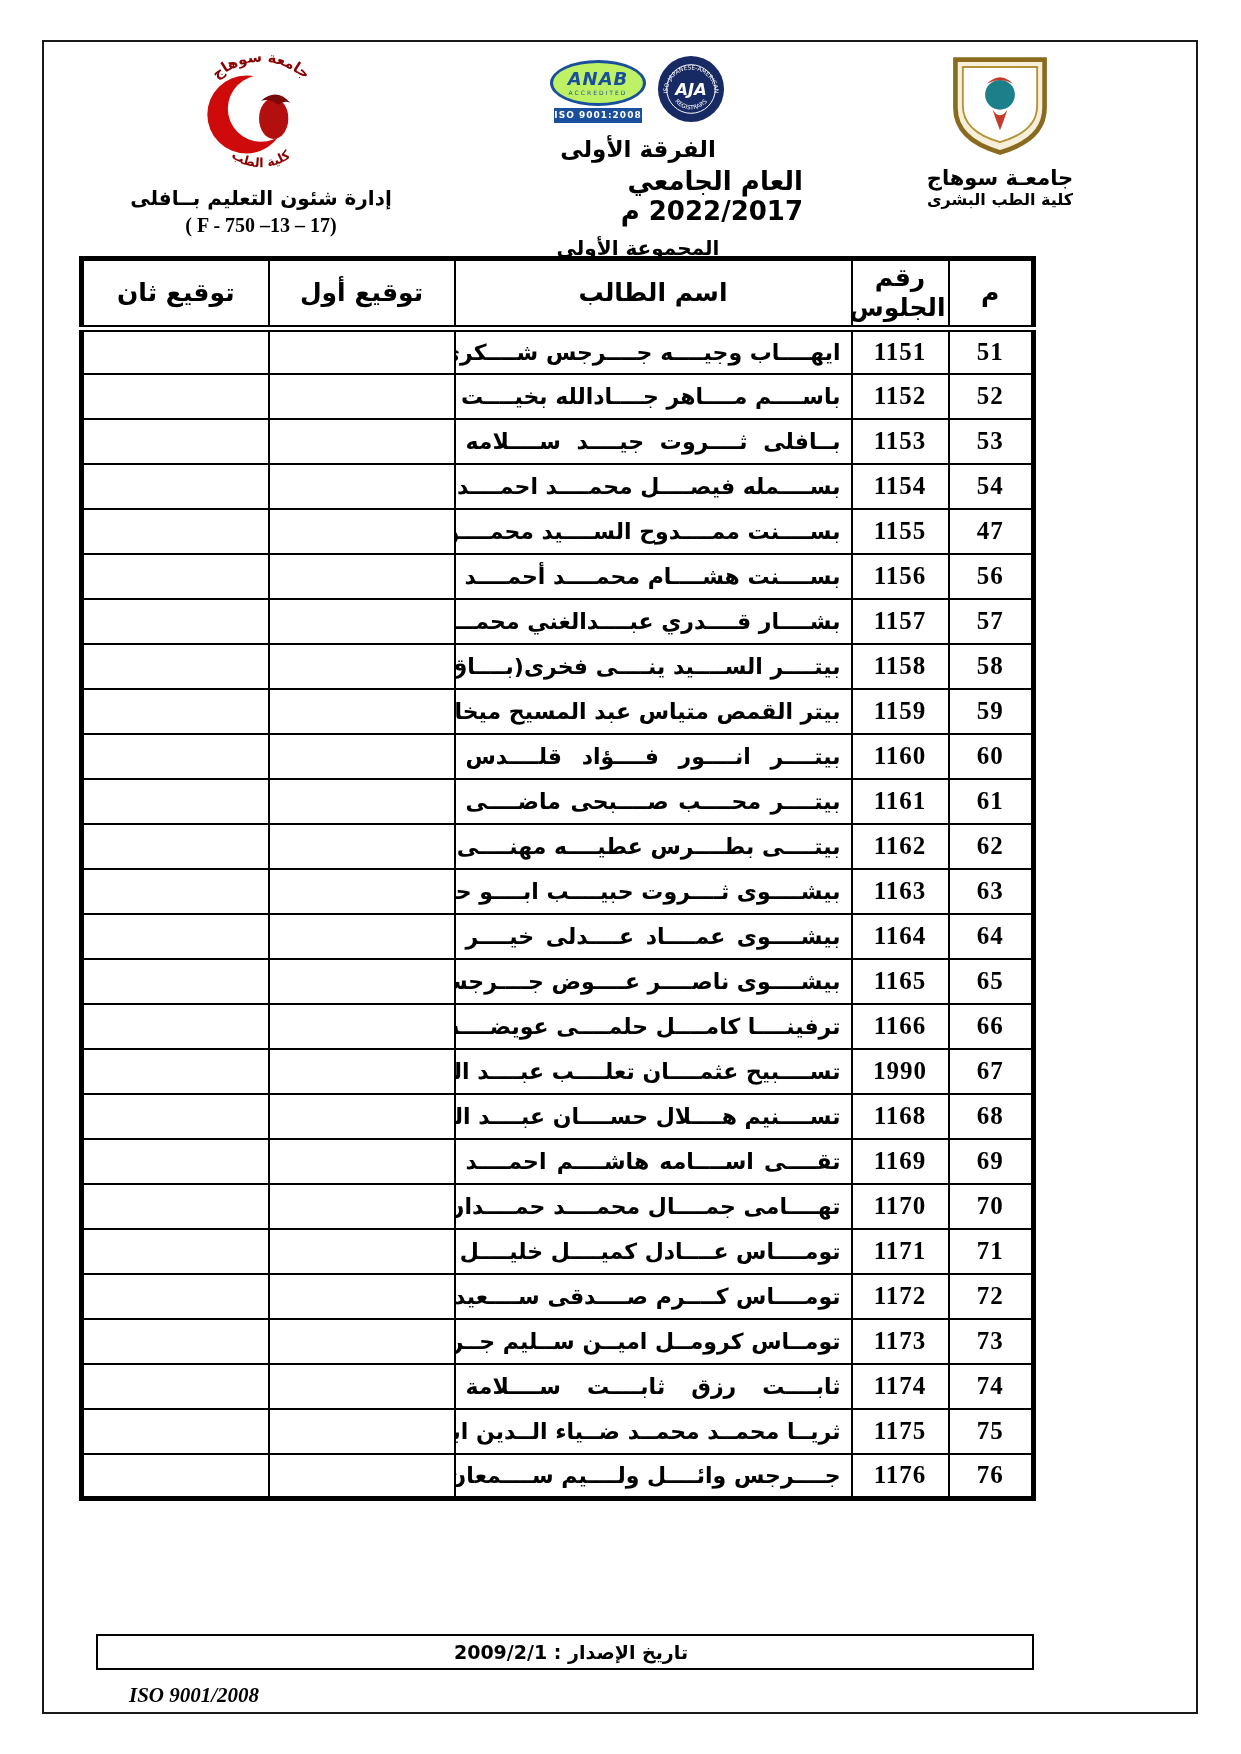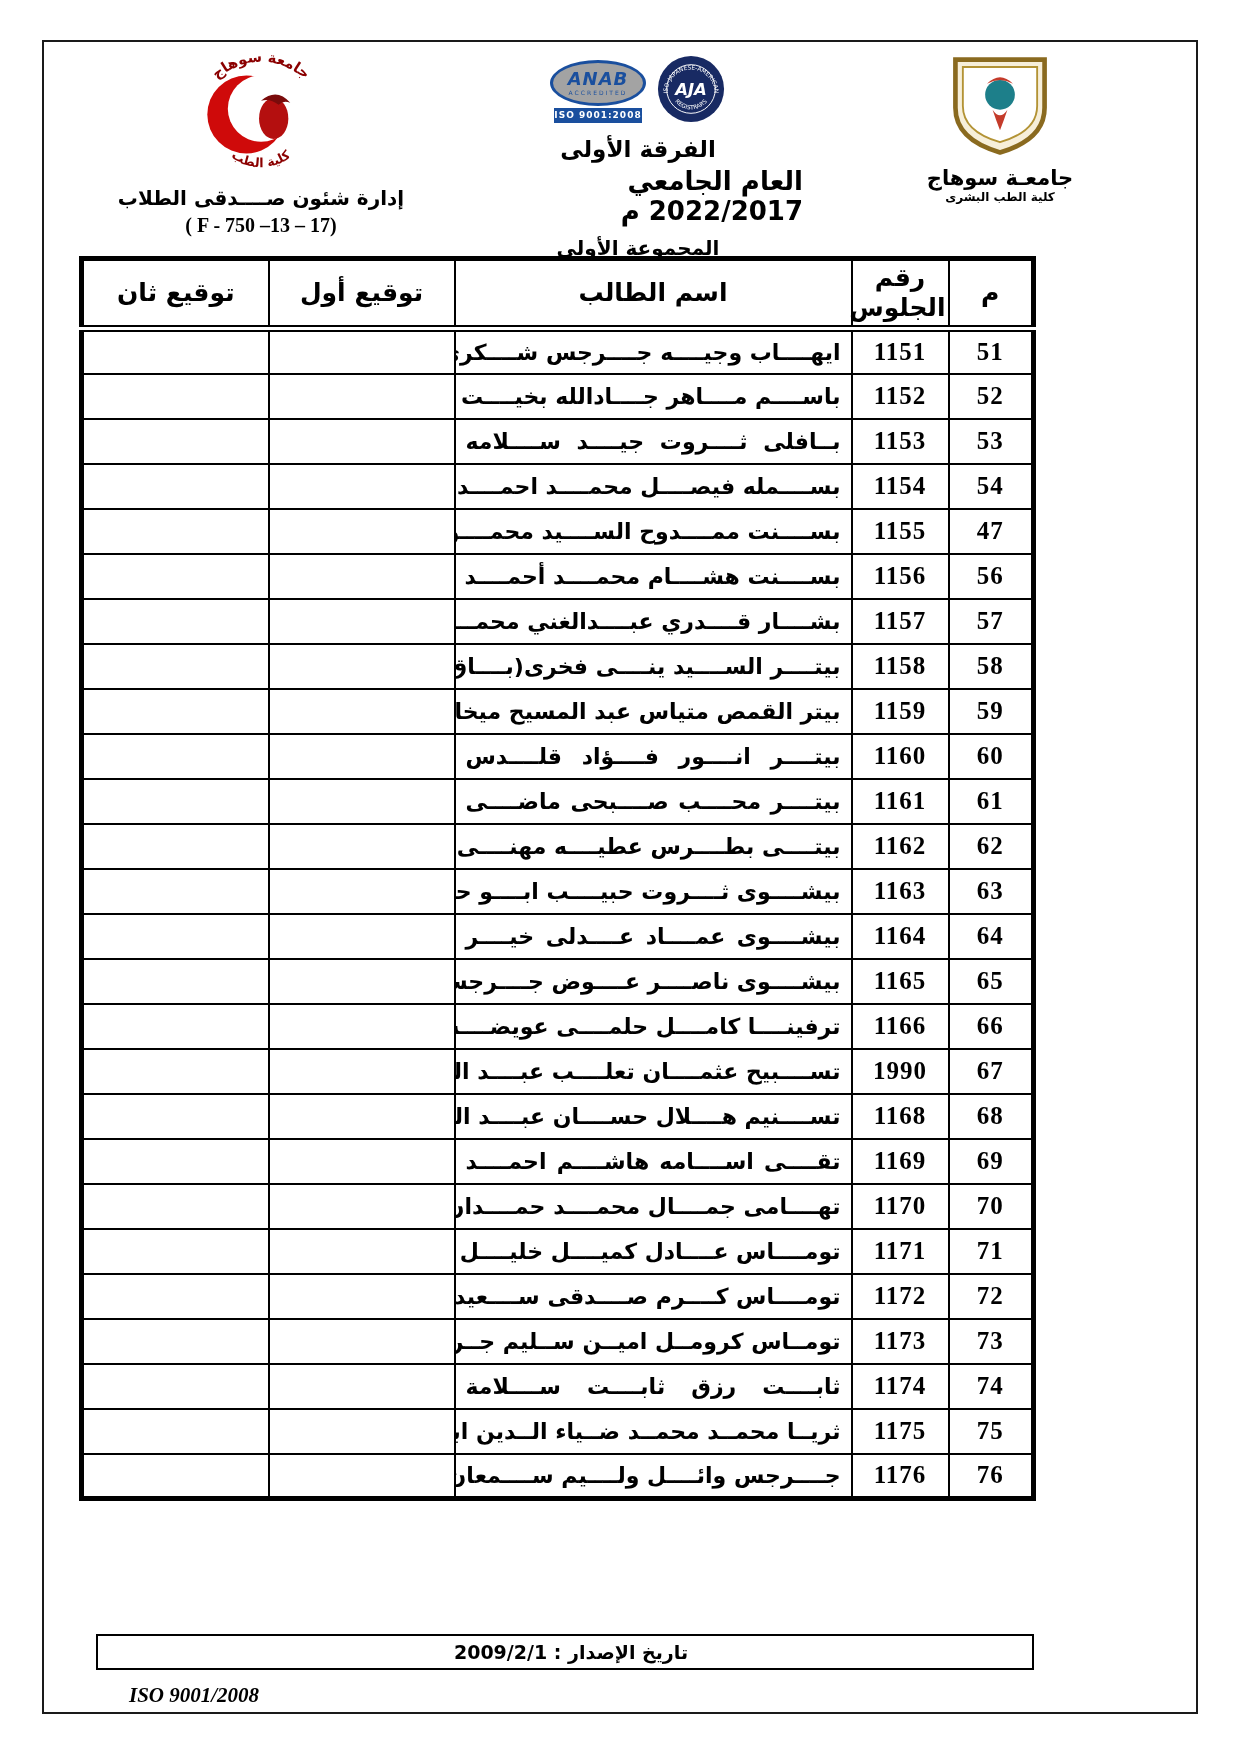--- a/index.html
+++ b/index.html
@@ -12,27 +12,27 @@
   }
 
   
   .hdr { display: flex; direction: rtl; height: 208px; padding: 12px 46px 0 52px; justify-content: space-between; }
   .hdr-col { display: flex; flex-direction: column; align-items: center; }
   .hdr-right { width: 300px; }
   .hdr-center { width: 330px; }
   .hdr-left { width: 330px; }
 
   .uni-name { font-size: 21px; font-weight: 800; margin-top: 4px; }
-  .fac-name { font-size: 12px; font-weight: 800; }
+  .fac-name { font-size: 16px; font-weight: 800; }
 
   .logos-row { direction: ltr; display: flex; align-items: center; gap: 10px; height: 78px; }
   .anab { display: flex; flex-direction: column; align-items: center; }
   .anab-oval {
     width: 96px; height: 46px; border: 3px solid #1a4f9e; border-radius: 50%;
-    display: flex; flex-direction: column; align-items: center; justify-content: center; background: #a3a3a3;
+    display: flex; flex-direction: column; align-items: center; justify-content: center; background: #bef264;
   }
   .anab-word { color: #1a4f9e; font-weight: 800; font-style: italic; font-size: 18px; line-height: 1; letter-spacing: 1px; }
   .anab-acc { color: #1a4f9e; font-size: 6px; letter-spacing: 2px; line-height: 1; margin-top: 2px; }
   .anab-bar { width: 88px; height: 15px; background: #1a4f9e; color: #fff; font-size: 9px; font-weight: 700; text-align: center; line-height: 15px; margin-top: 2px; letter-spacing: 1px; }
 
   .center-title1 { font-size: 23px; font-weight: 800; margin-top: 8px; }
   .center-title2 { font-size: 26px; font-weight: 800; margin-top: 4px; }
   .center-title3 { font-size: 20px; font-weight: 800; margin-top: 10px; }
 
   .dept-line { font-size: 20px; font-weight: 800; margin-top: 6px; }
@@ -131,21 +131,21 @@
             <path id="arcB" d="M40,66 A50,50 0 0 0 140,66"></path>
           </defs>
           <circle cx="75" cy="62" r="40" fill="#cf0a0a"></circle>
           <circle cx="90" cy="56" r="34" fill="#ffffff"></circle>
           <ellipse cx="103" cy="66" rx="15" ry="21" fill="#b40f0f"></ellipse>
           <path d="M90,48 q16,-14 30,2 q-7,-3 -12,2 q-9,-7 -18,-4 Z" fill="#7a0b0b"></path>
           <text font-size="15" font-weight="bold" fill="#8b0000"><textPath href="#arcT" startOffset="50%" text-anchor="middle">جامعة سوهاج</textPath></text>
           <text font-size="13" font-weight="bold" fill="#8b0000"><textPath href="#arcB" startOffset="50%" text-anchor="middle">كلية الطب</textPath></text>
         </svg>
       </span>
-      <div class="dept-line">إدارة شئون صــــدقى الطلاب</div>
+      <div class="dept-line">إدارة شئون التعليم بــافلى</div>
       <div class="form-code">( F - 750 –13 – 17)</div>
     </div>
 
   </div>
 
   <table class="roster">
     <colgroup>
       <col style="width:85px">
       <col style="width:97px">
       <col style="width:397px">

